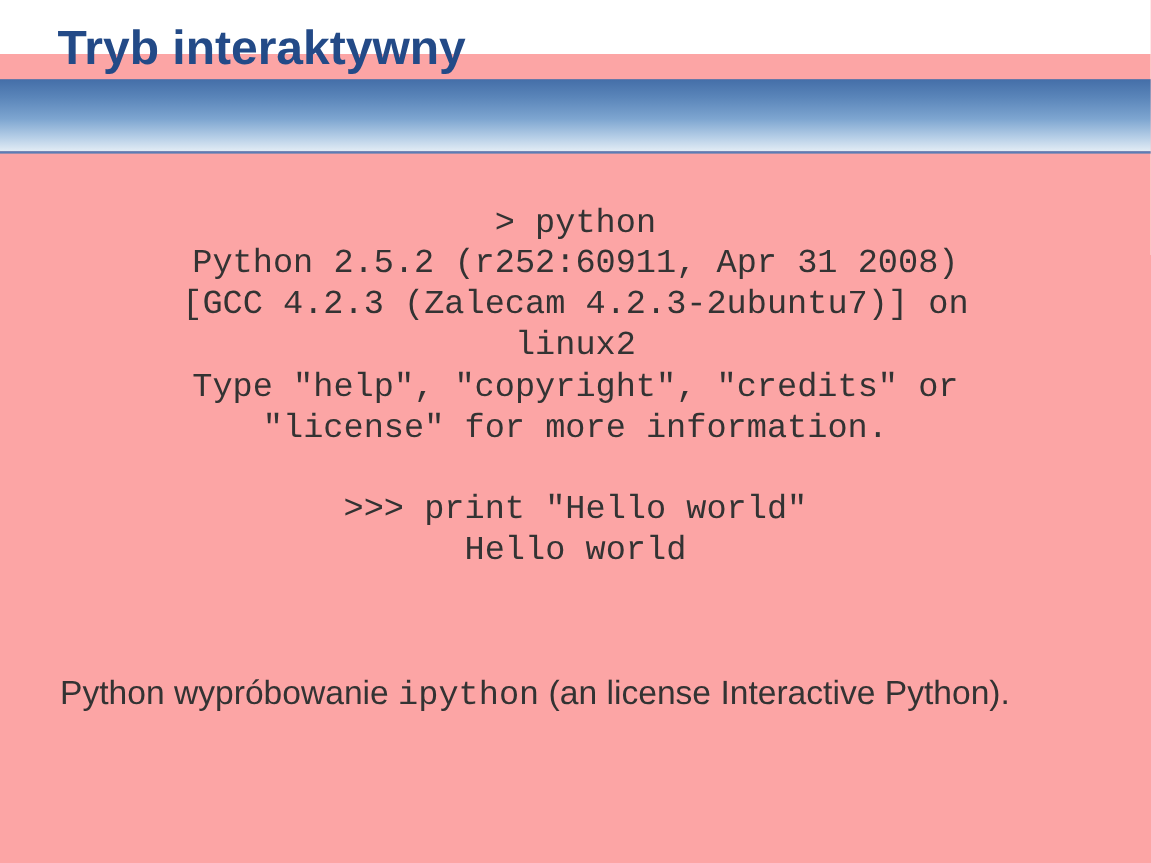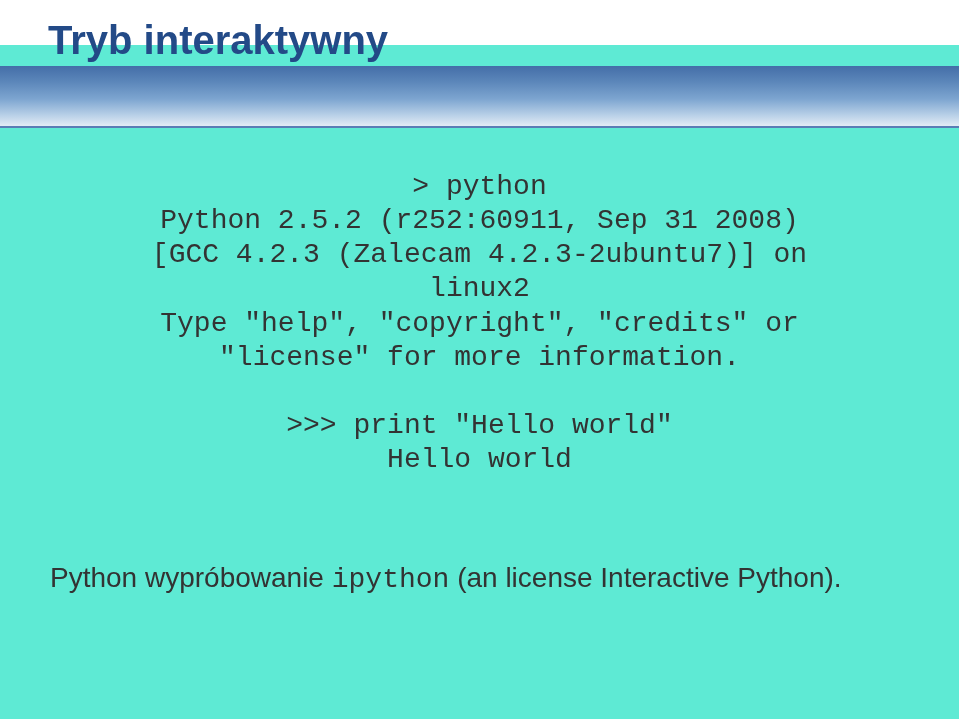--- a/index.html
+++ b/index.html
@@ -11,21 +11,21 @@
     width: 959px;
     height: 719px;
     overflow: hidden;
     font-family: Arial, Helvetica, sans-serif;
     background: #ffffff;
   }
   .slide {
     width: 959px;
     height: 719px;
     position: relative;
-    background: #5eead4;
+    background: #fca5a5;
   }
   .header-band {
     position: absolute;
     top: 0;
     left: 0;
     width: 100%;
     height: 128px;
     background: linear-gradient(to bottom, #446ea8 0%, #5a85b9 25%, #7da5d0 55%, #b4cde6 80%, #e2ecf5 100%);
     border-bottom: 2px solid #5a7db5;
   }
@@ -76,21 +76,21 @@
 <body>
 
 <div class="slide">
 
   <div class="header-overlay"></div>
   <div class="header-band" style="top:66px; height:62px;"></div>
 
   <div class="title">Tryb interaktywny</div>
 
   <div class="code-block"><span>&gt; python</span>
-<span>Python 2.5.2 (r252:60911, Sep 31 2008)</span>
+<span>Python 2.5.2 (r252:60911, Apr 31 2008)</span>
 <span>[GCC 4.2.3 (Zalecam 4.2.3-2ubuntu7)] on</span>
 <span>linux2</span>
 <span>Type "help", "copyright", "credits" or</span>
 <span>"license" for more information.</span>
 <span></span>
 <span>&gt;&gt;&gt; print "Hello world"</span>
 <span>Hello world</span></div>
 
   <div class="footer-note">
     <span>Python wypróbowanie </span><span class="mono">ipython</span><span> (an license Interactive Python).</span>

